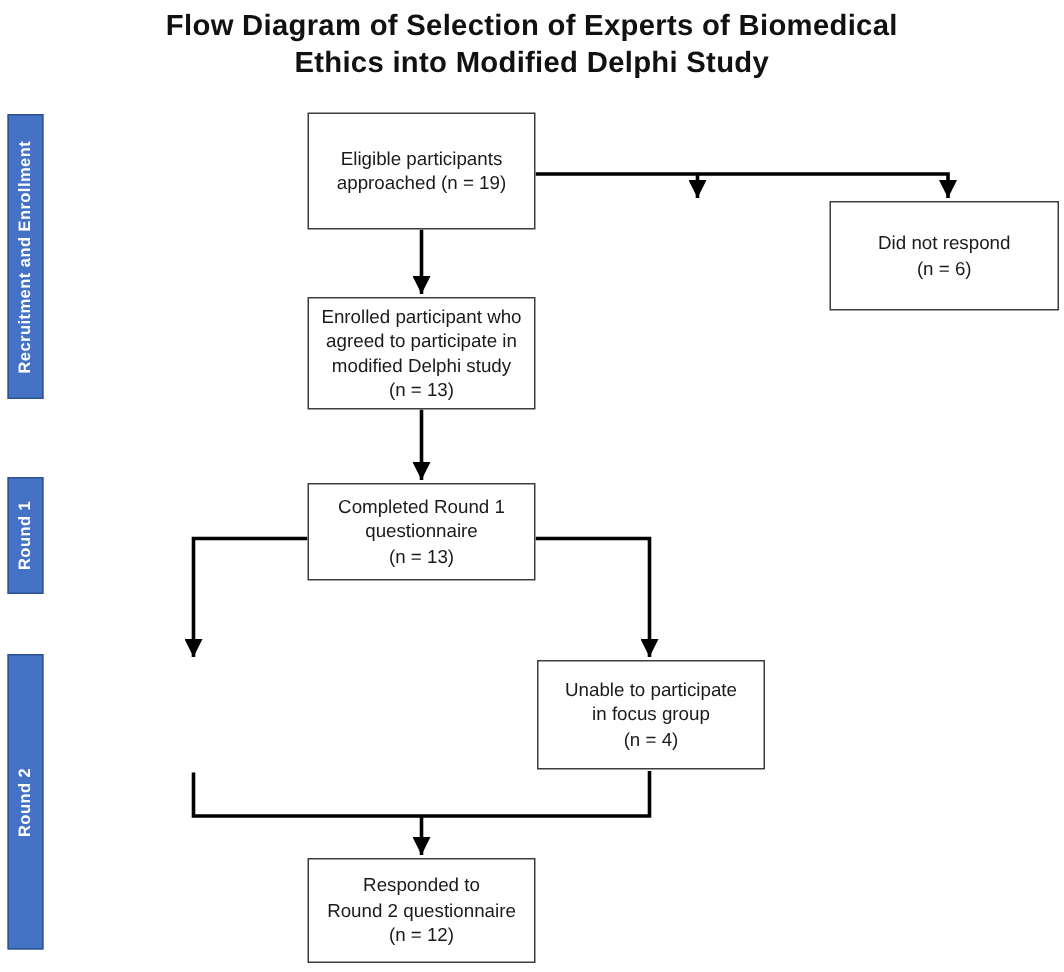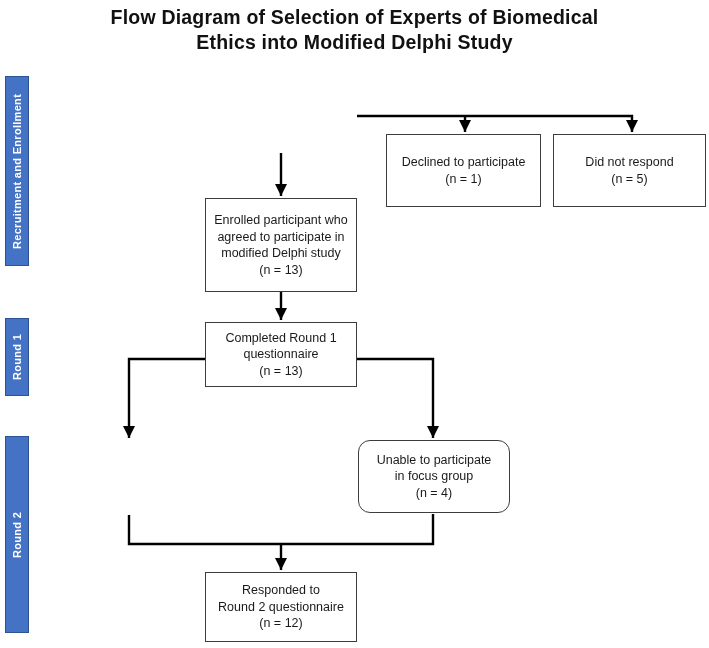--- a/index.html
+++ b/index.html
@@ -35,24 +35,24 @@
     font-size:12.5px;
     line-height:16.5px;
     color:#1a1a1a;
     white-space:pre-line;
     z-index:2;
     padding:2px;
   }
   #box-eligible        {left:205px;top:75px; width:152px;height:78px;}
   #box-declined        {left:386px;top:134px;width:155px;height:73px;}
   #box-did-not-respond {left:553px;top:134px;width:153px;height:73px;}
-  #box-enrolled        {left:205px;top:198px;width:152px;height:94px;}
+  #box-enrolled        {left:205px;top:198px;width:152px;height:75px;}
   #box-completed-r1    {left:205px;top:322px;width:152px;height:65px;}
   #box-focus-group     {left:53px; top:440px;width:152px;height:75px;}
-  #box-unable          {left:358px;top:440px;width:152px;height:73px;border-radius:12px;}
+  #box-unable          {left:358px;top:440px;width:152px;height:73px;}
   #box-responded-r2    {left:205px;top:572px;width:152px;height:70px;}
   .phase-bar{
     position:absolute;
     box-sizing:border-box;
     background:#4472C4;
     border:1px solid #2E5395;
     color:#ffffff;
     font-size:11px;
     font-weight:bold;
     writing-mode:vertical-rl;
@@ -93,24 +93,24 @@
     <path d="M357,359 L433,359 L433,438" stroke="#000" stroke-width="2.4" fill="none" marker-end="url(#arrow)"></path>
 
     <path d="M129,515 L129,544 L433,544 L433,514" stroke="#000" stroke-width="2.4" fill="none"></path>
     <path d="M281,544 L281,570" stroke="#000" stroke-width="2.4" fill="none" marker-end="url(#arrow)"></path>
   </svg>
 
   <div class="phase-bar" id="bar-recruitment">Recruitment and Enrollment</div>
   <div class="phase-bar" id="bar-round1">Round 1</div>
   <div class="phase-bar" id="bar-round2">Round 2</div>
 
-  <div class="flowbox" id="box-declined">Declined to participate
-(n = 1)</div>
+  <div class="flowbox" id="box-eligible">Eligible participants
+approached (n = 19)</div>
   <div class="flowbox" id="box-did-not-respond">Did not respond
-(n = 5)</div>
+(n = 6)</div>
   <div class="flowbox" id="box-enrolled">Enrolled participant who
 agreed to participate in
 modified Delphi study
 (n = 13)</div>
   <div class="flowbox" id="box-completed-r1">Completed Round 1
 questionnaire
 (n = 13)</div>
   <div class="flowbox" id="box-unable">Unable to participate
 in focus group
 (n = 4)</div>

